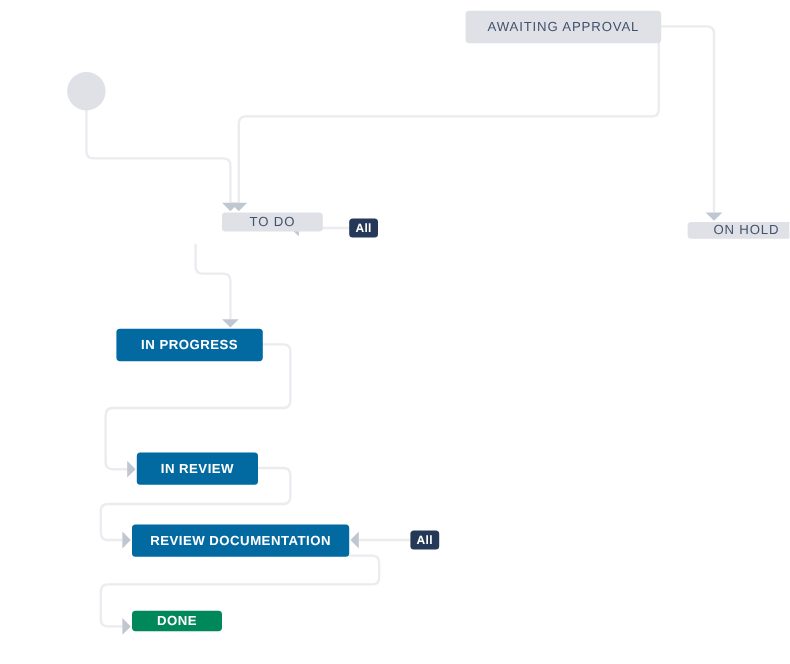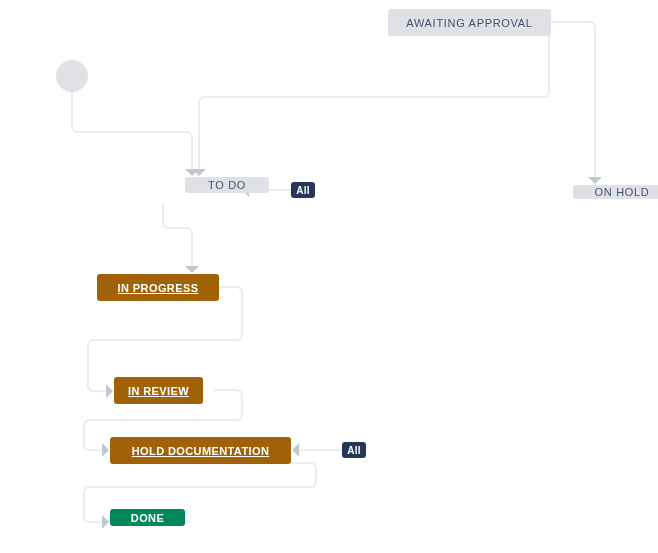--- a/index.html
+++ b/index.html
@@ -41,23 +41,22 @@
     font-weight: bold;
   }
   .node-grey {
     background: #dfe1e6;
     color: #42526e;
     font-weight: normal;
     letter-spacing: 0.7px;
     margin-left: 28px;
   }
   .node-blue {
-    background: #a16207;
+    background: #0369a1;
     color: #ffffff;
-    text-decoration: underline;
   }
   .node-green {
     background: #00875a;
     color: #ffffff;
   }
   .start-node {
     position: absolute;
     border-radius: 50%;
     background: #dfe1e6;
   }
@@ -128,25 +127,25 @@
       </div>
       <div class="node node-status node-grey" style="left: 157px; top: 177px; width: 84px; height: 16px;">
         <span>TO DO</span>
       </div>
       <div class="node node-status node-grey" style="left: 545px; top: 185px; width: 98px; height: 14px;">
         <span>ON HOLD</span>
       </div>
       <div class="node node-status node-blue" style="left: 97px; top: 274px; width: 122px; height: 27px;">
         <span>IN PROGRESS</span>
       </div>
-      <div class="node node-status node-blue" style="left: 114px; top: 377px; width: 89px; height: 27px;">
+      <div class="node node-status node-blue" style="left: 114px; top: 377px; width: 101px; height: 27px;">
         <span>IN REVIEW</span>
       </div>
       <div class="node node-status node-blue" style="left: 110px; top: 437px; width: 181px; height: 27px;">
-        <span>HOLD DOCUMENTATION</span>
+        <span>REVIEW DOCUMENTATION</span>
       </div>
       <div class="node node-status node-green" style="left: 110px; top: 509px; width: 75px; height: 17px;">
         <span>DONE</span>
       </div>
       <div class="badge" style="left: 291px; top: 182px; width: 24px; height: 16px;">
         <span>All</span>
       </div>
       <div class="badge" style="left: 342px; top: 442px; width: 24px; height: 16px;">
         <span>All</span>
       </div>

